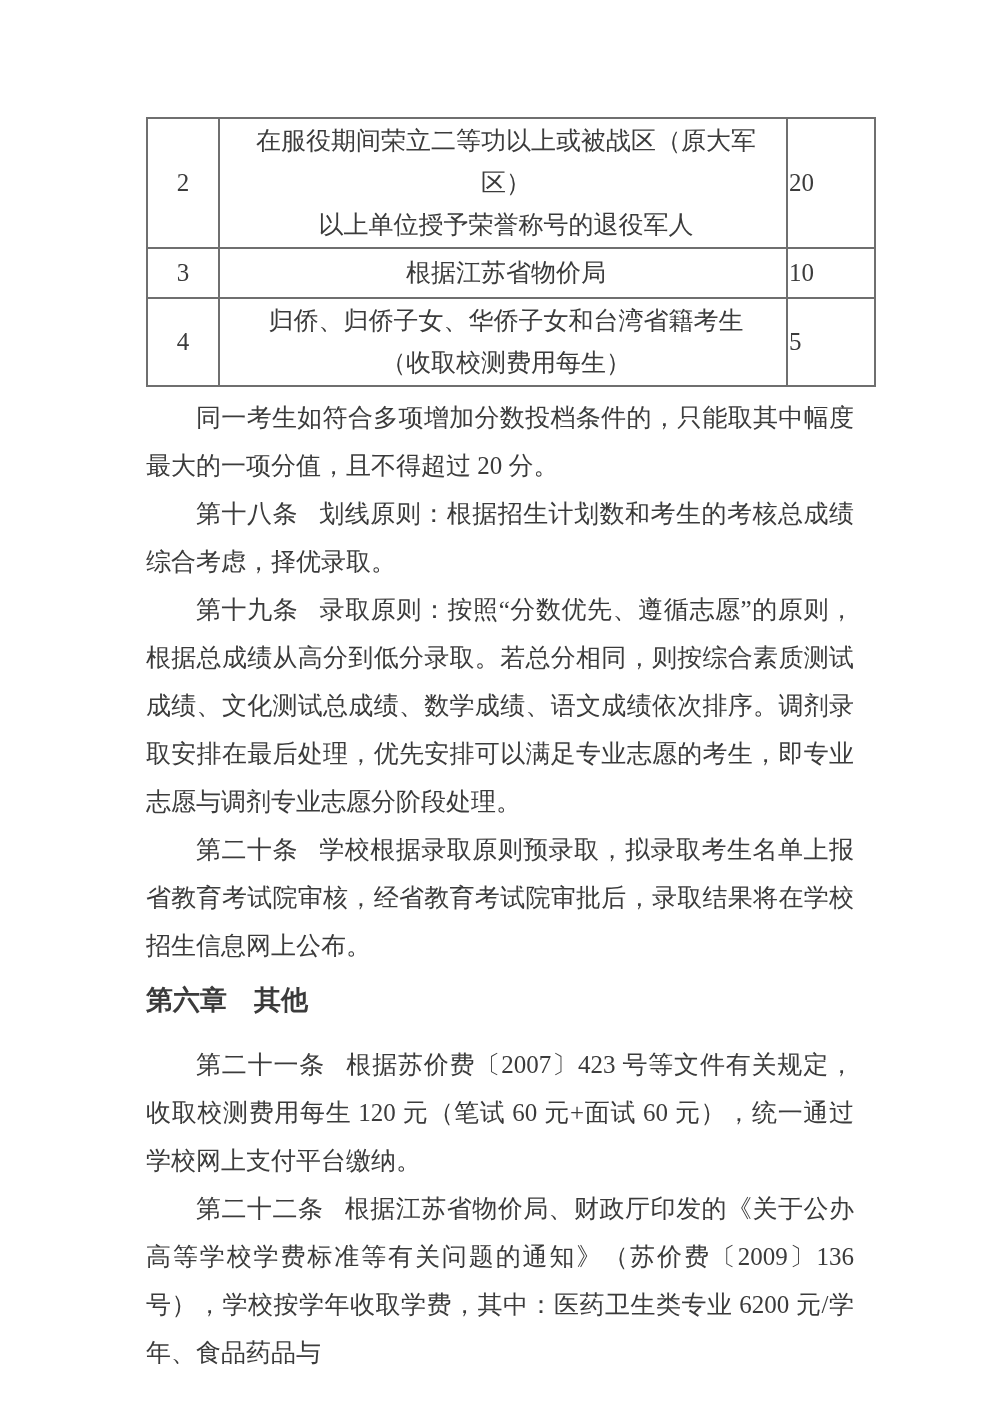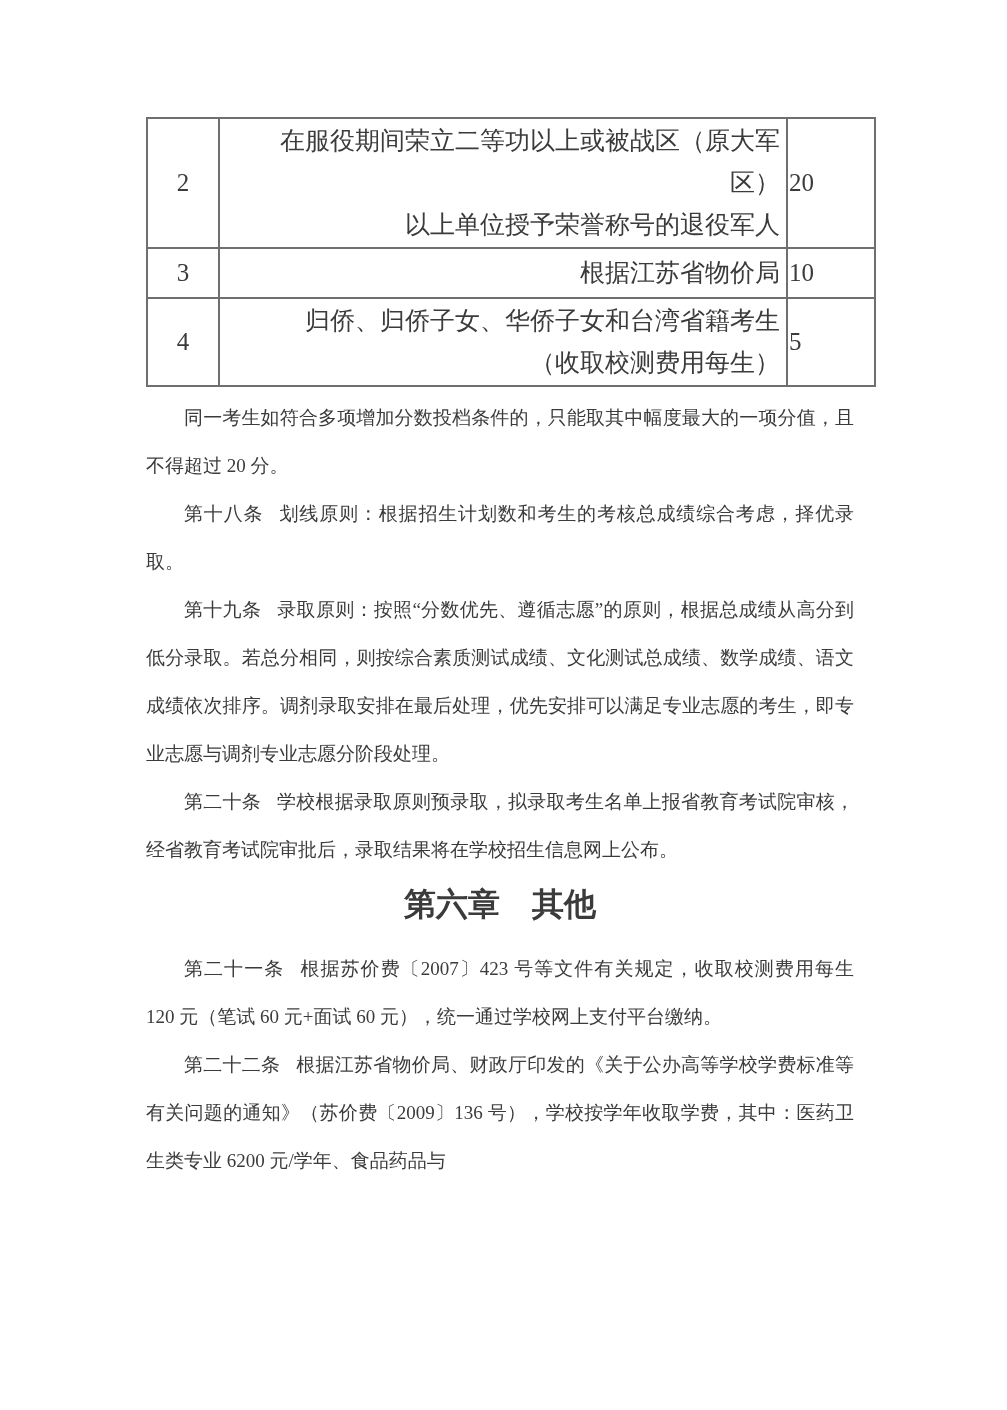--- a/index.html
+++ b/index.html
@@ -25,44 +25,44 @@
     border-collapse: collapse;
     width: 708px;
     table-layout: fixed;
     font-size: 25px;
   }
   table.score-table td {
     border: 2px solid #6f6f6f;
     vertical-align: middle;
   }
   td.col-num   { width: 68px;  text-align: center; }
-  td.col-desc  { width: 548px; text-align: right; padding-left: 12px; padding-right: 6px; }
+  td.col-desc  { width: 548px; text-align: center; padding-left: 12px; padding-right: 6px; }
   td.col-score { width: 84px;  text-align: left; }
   tr.row-tall   { height: 84px; }
   tr.row-short  { height: 50px; }
   tr.row-tall2  { height: 81px; }
   .desc-line { display: block; line-height: 42px; }
   
   .para {
-    font-size: 19px;
+    font-size: 25px;
     line-height: 48px;
     text-align: justify;
     text-indent: 2em;
     margin: 0;
   }
   .para-first { margin-top: 7px; }
   .term {
     font-weight: normal;
     margin-right: 0.85em;
   }
   
   .chapter-heading {
-    font-size: 32px;
+    font-size: 27px;
     font-weight: bold;
-    text-align: center;
+    text-align: left;
     text-indent: 0;
     line-height: 40px;
     margin: 10px 0 21px 0;
   }
 </style>
 </head>
 <body>
 
 <div class="doc">
 

